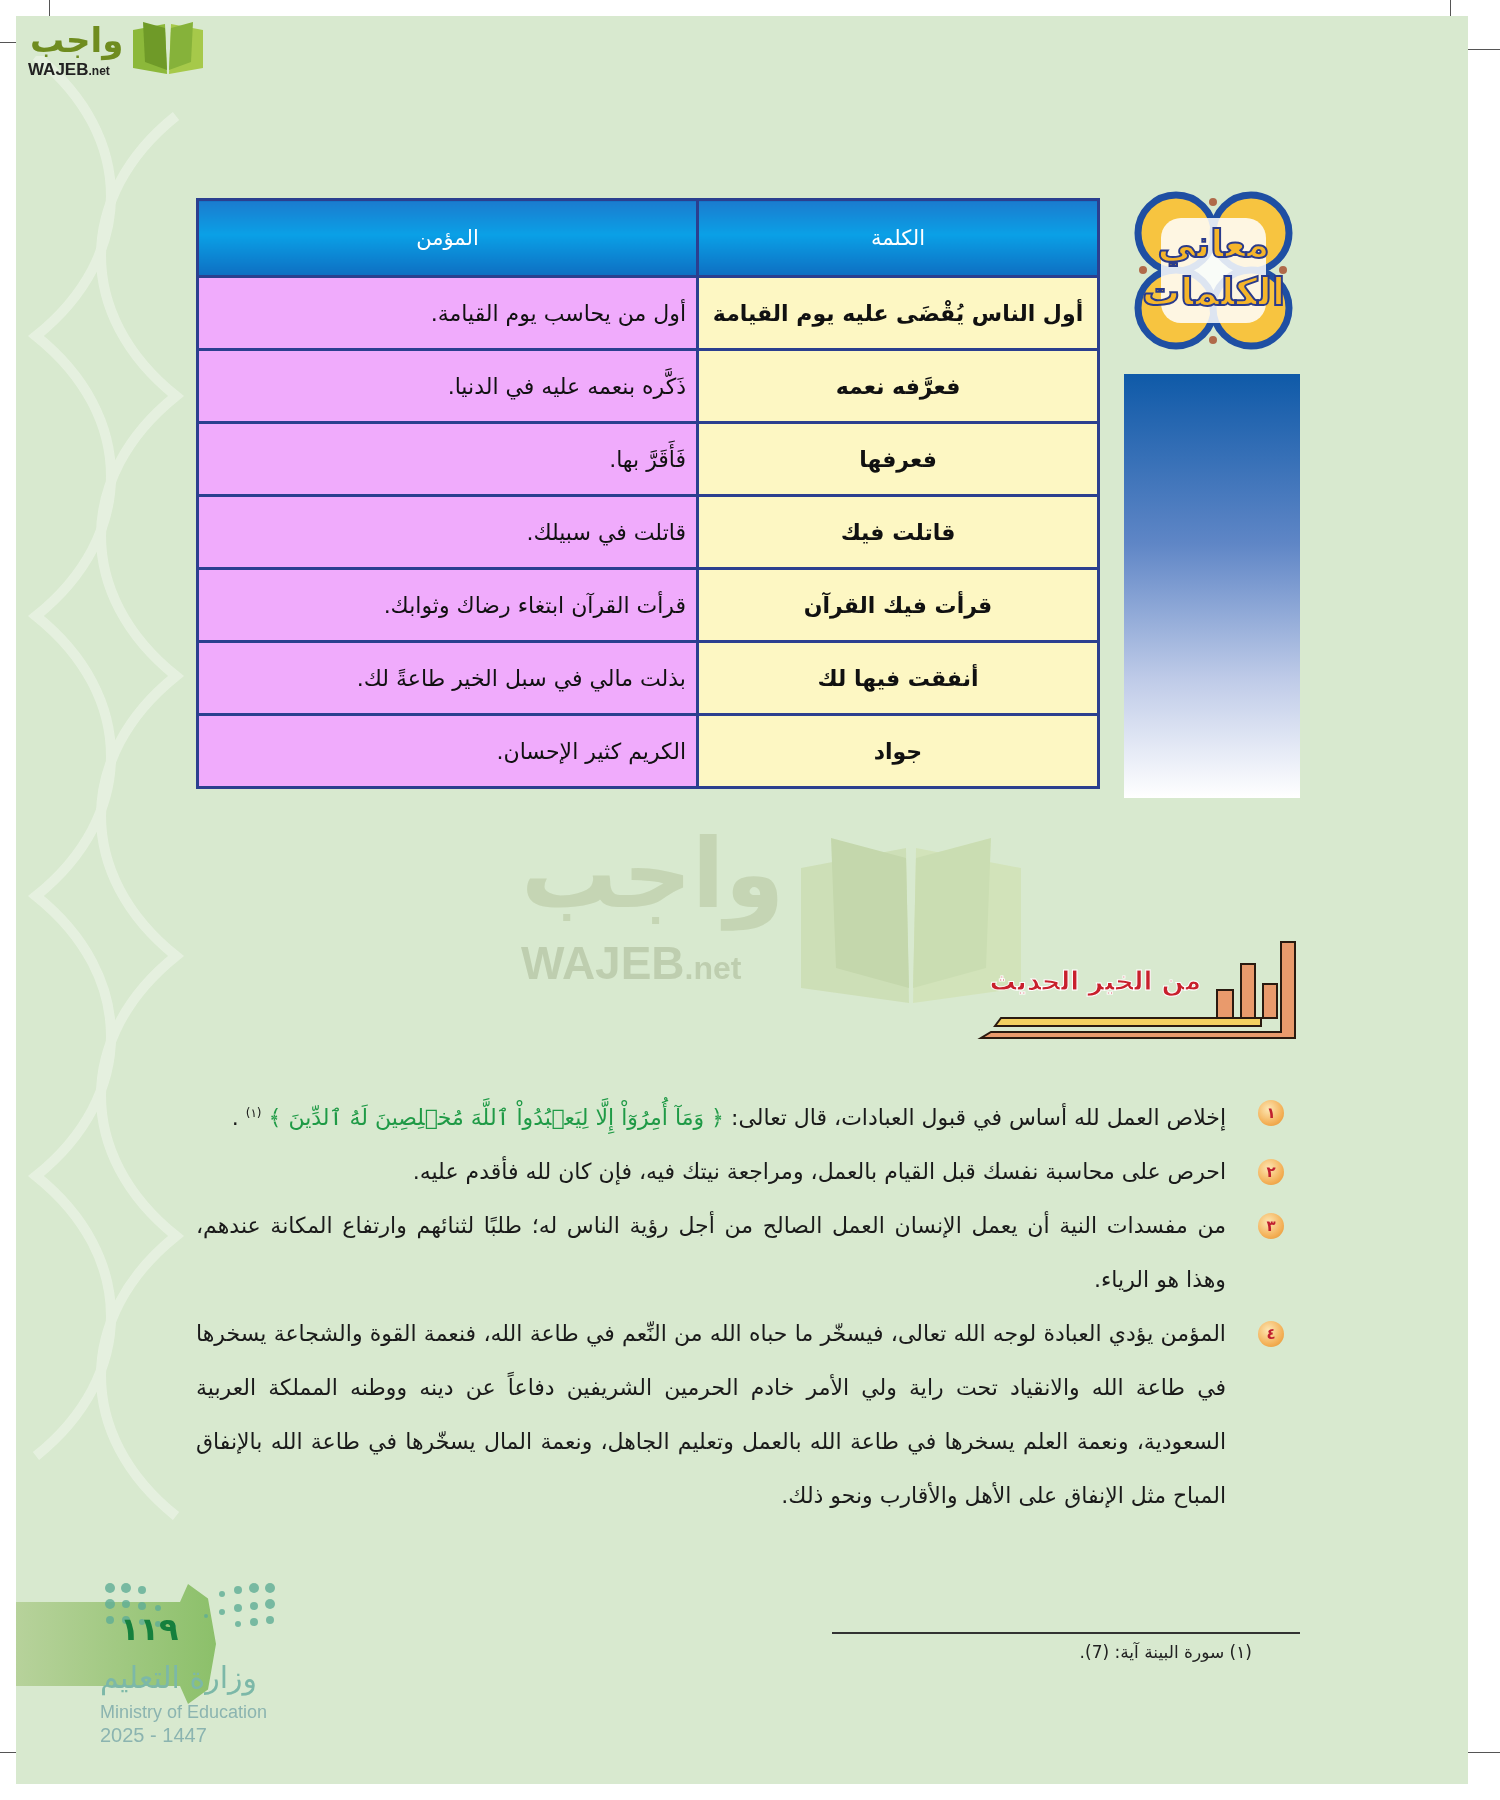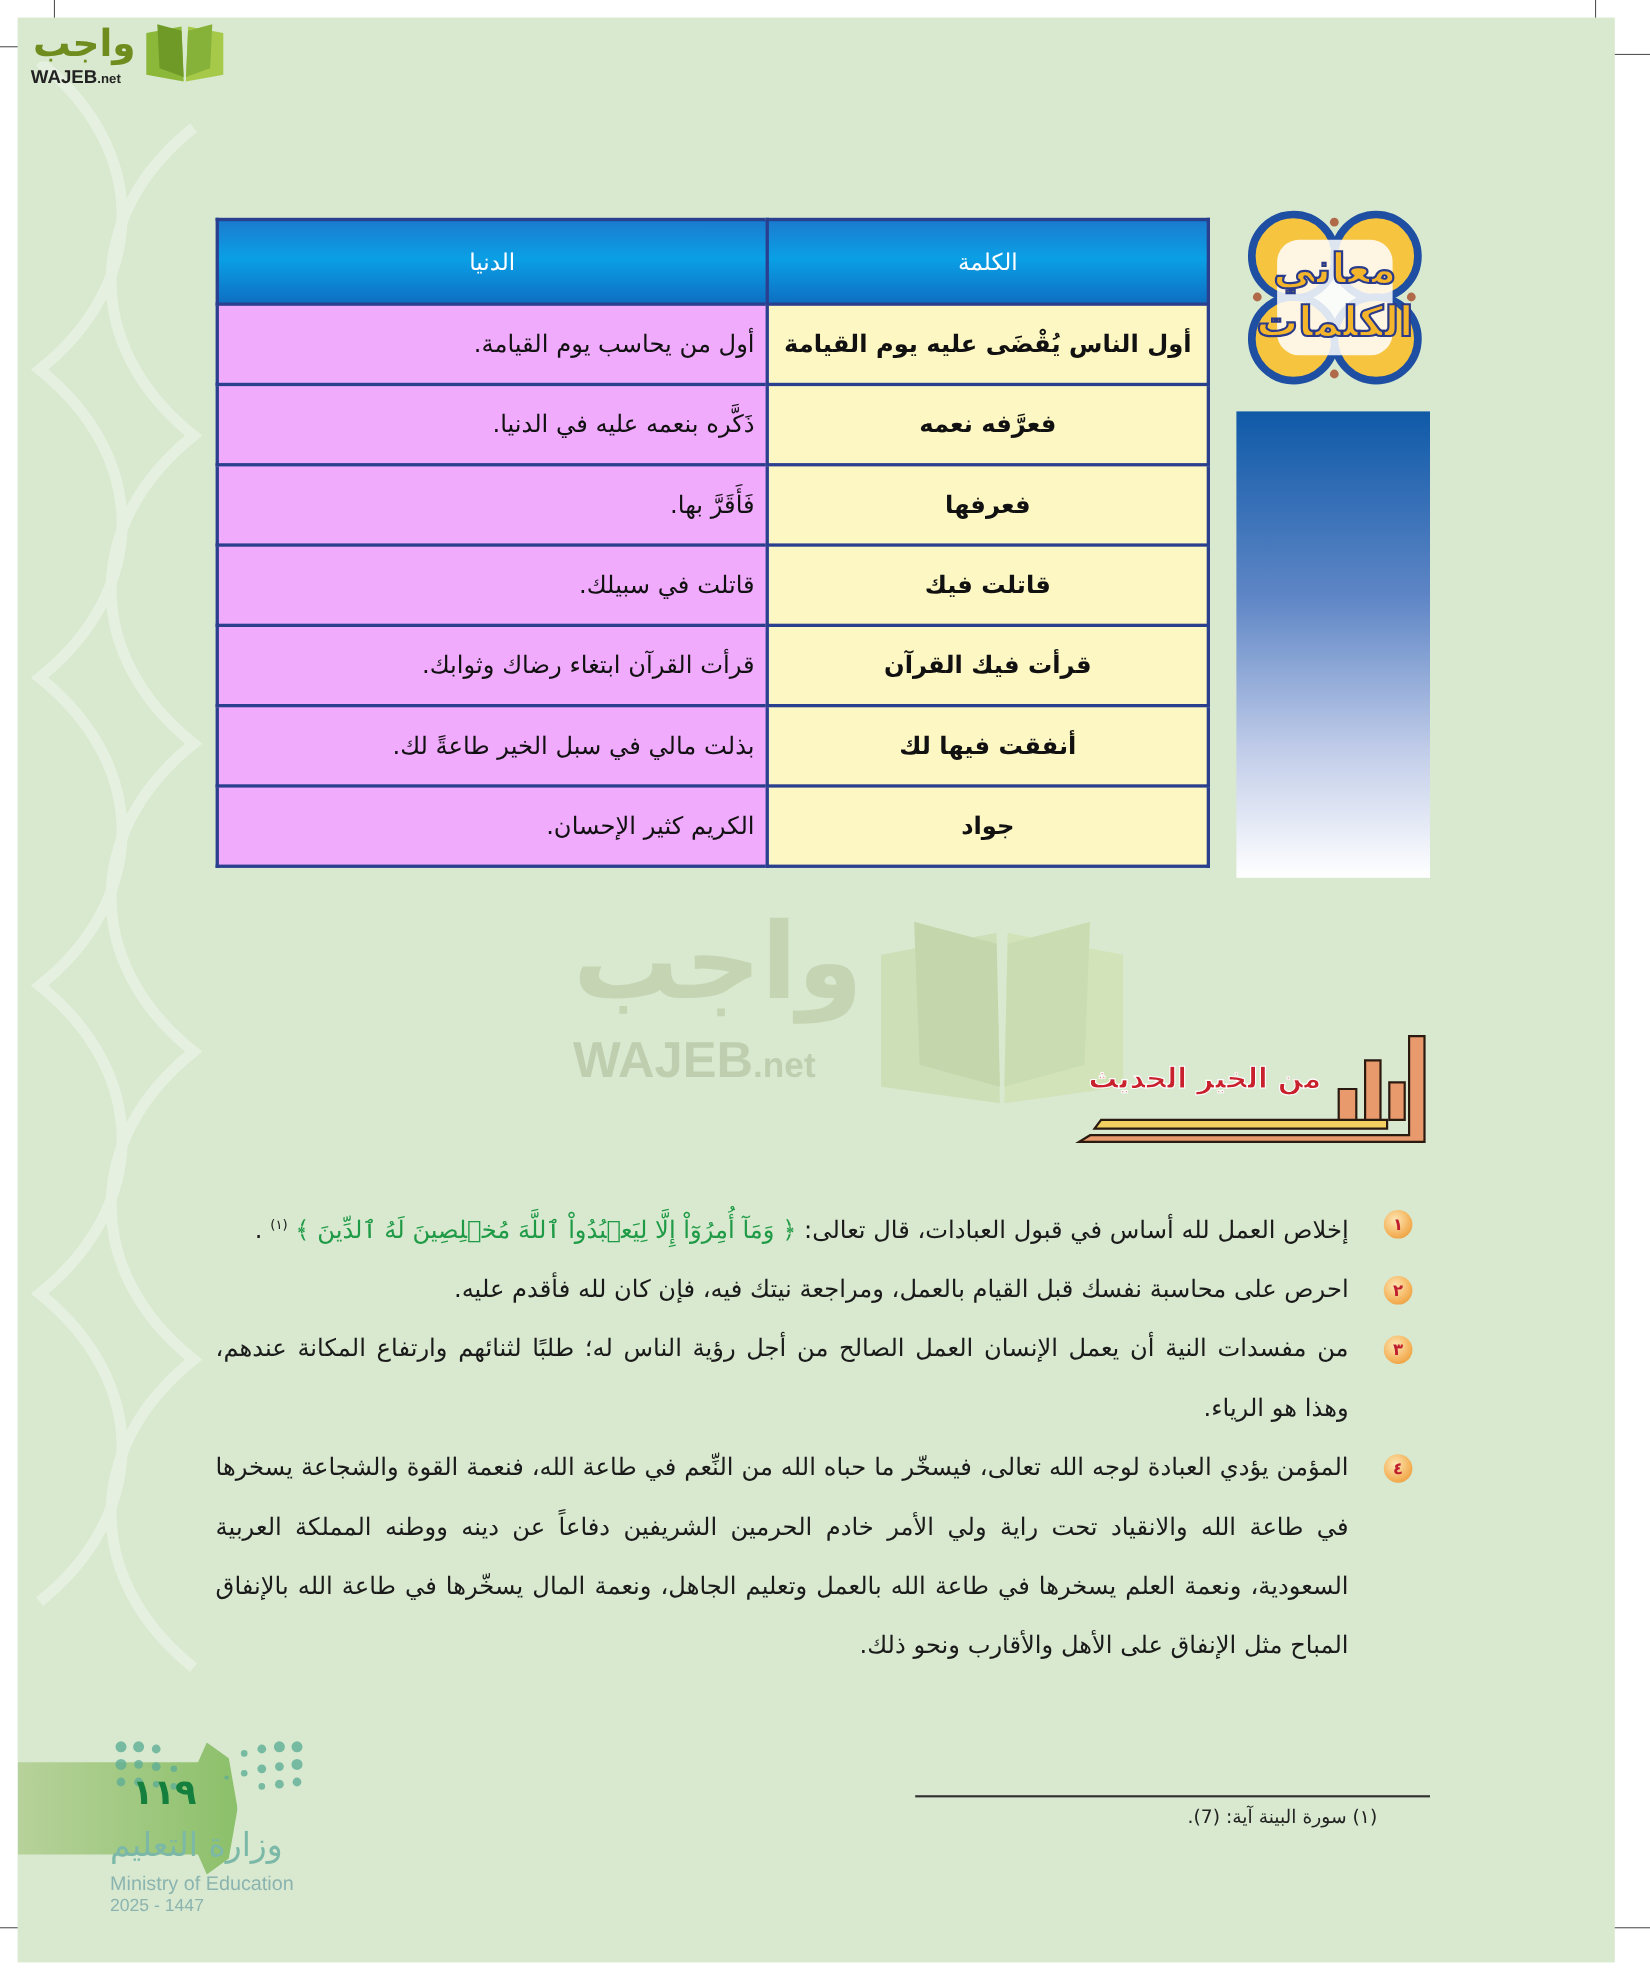--- a/index.html
+++ b/index.html
@@ -91,21 +91,21 @@
   
   .page-tab {
     position:absolute; left:0; top:1568px; width:200px; height:120px;
     background:linear-gradient(90deg,#b7d29b 0%,#8cc06a 100%);
     clip-path:polygon(0 15%,82% 15%,86% 0,96% 12%,100% 50%,96% 88%,86% 100%,82% 85%,0 85%);
   }
   .page-num { position:absolute; left:104px; top:1594px; font-size:32px; color:#15803d; font-weight:bold; }
   .dots { position:absolute; left:84px; top:1562px; width:180px; height:60px; }
   .min-ar { position:absolute; left:84px; top:1644px; font-size:30px; color:#7cb8a8; }
   .min-en { position:absolute; left:84px; top:1686px; font-size:18px; color:#8bb4b0; font-family:"Liberation Sans", sans-serif; }
-  .min-yr { position:absolute; left:84px; top:1708px; font-size:16px; color:#8bb4b0; font-family:"Liberation Sans", sans-serif; }
+  .min-yr { position:absolute; left:84px; top:1708px; font-size:20px; color:#8bb4b0; font-family:"Liberation Sans", sans-serif; }
 </style>
 </head>
 <body>
 
 <div class="crop-mark" style="left:0;top:42px;width:40px;height:1px;"></div>
 <div class="crop-mark" style="left:49px;top:0;width:1px;height:36px;"></div>
 <div class="crop-mark" style="left:1450px;top:0;width:1px;height:36px;"></div>
 <div class="crop-mark" style="left:1464px;top:49px;width:36px;height:1px;"></div>
 <div class="crop-mark" style="left:0;top:1752px;width:40px;height:1px;"></div>
 <div class="crop-mark" style="left:1464px;top:1752px;width:36px;height:1px;"></div>
@@ -149,21 +149,21 @@
       <div>الكلمات</div>
     </div>
   </div>
 
   <div class="side-panel"></div>
 
   <table class="vocab">
     <thead>
       <tr>
         <th>الكلمة</th>
-        <th>الدنيا</th>
+        <th>المؤمن</th>
       </tr>
     </thead>
     <tbody>
       <tr>
         <td class="word">أول الناس يُقْضَى عليه يوم القيامة</td>
         <td class="meaning">أول من يحاسب يوم القيامة.</td>
       </tr>
       <tr>
         <td class="word">فعرَّفه نعمه</td>
         <td class="meaning">ذَكَّره بنعمه عليه في الدنيا.</td>

